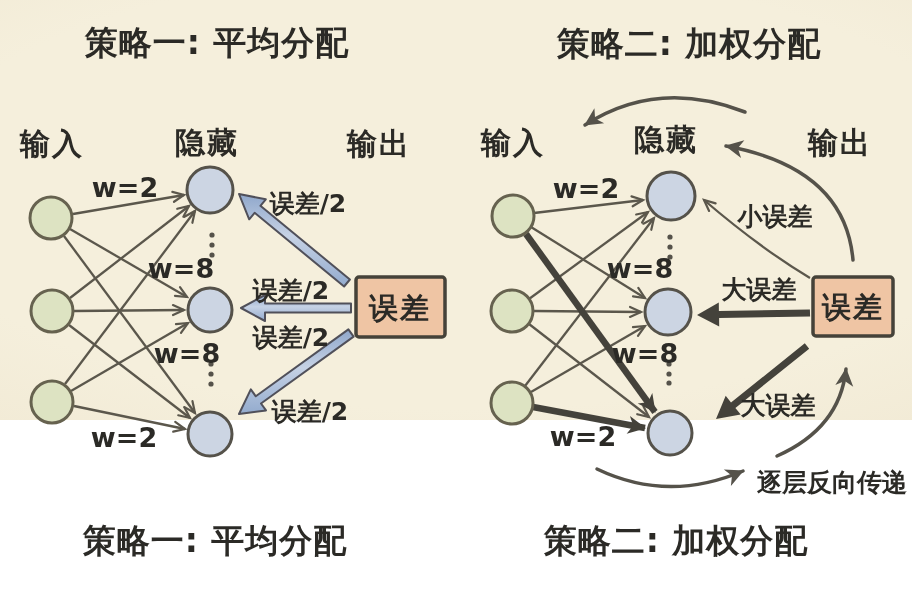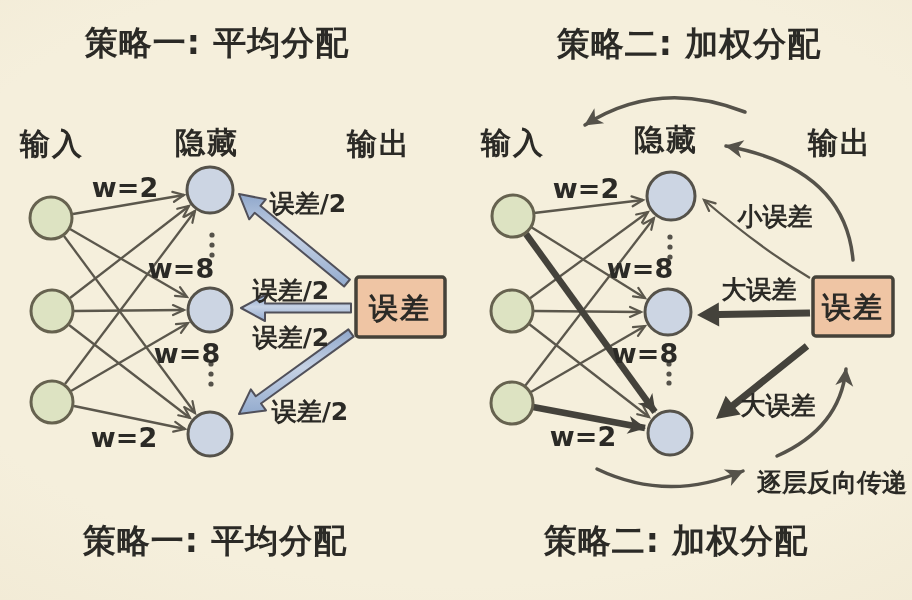--- a/index.html
+++ b/index.html
@@ -1,21 +1,21 @@
 <!DOCTYPE html>
 <html><head>
 <meta charset="utf-8">
 <style>
   html,body{margin:0;padding:0;}
   body{
     width:912px;height:600px;overflow:hidden;
     font-family:"DejaVu Sans","Liberation Sans",sans-serif;
   }
   .canvas{
-    position:relative;width:912px;height:600px;
+    position:relative;width:912px;height:420px;
     background:radial-gradient(ellipse 120% 105% at 50% 45%, #f5efdc 50%, #f0e8d2 80%, #e8dcc0 100%);
   }
   svg{position:absolute;left:0;top:0;}
   text{fill:#2b2a26;}
   .title{font-size:33px;font-weight:700;letter-spacing:1px;}
   .layer{font-size:30px;font-weight:700;letter-spacing:2px;}
   .wlabel{font-size:27px;font-weight:600;}
   .alabel{font-size:25px;font-weight:600;}
   .boxlabel{font-size:29px;font-weight:700;letter-spacing:2px;}
 </style>

